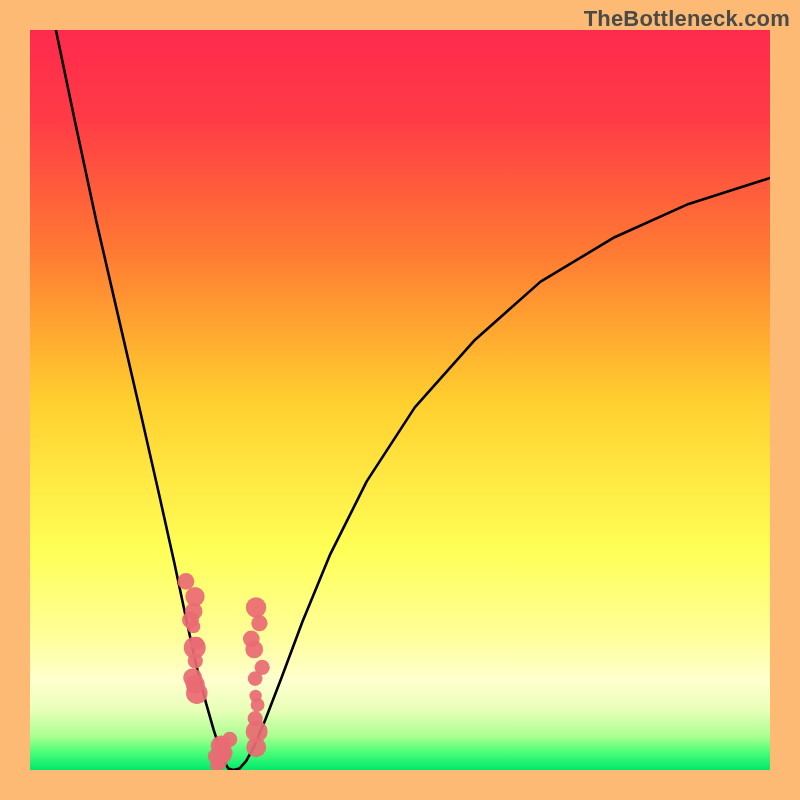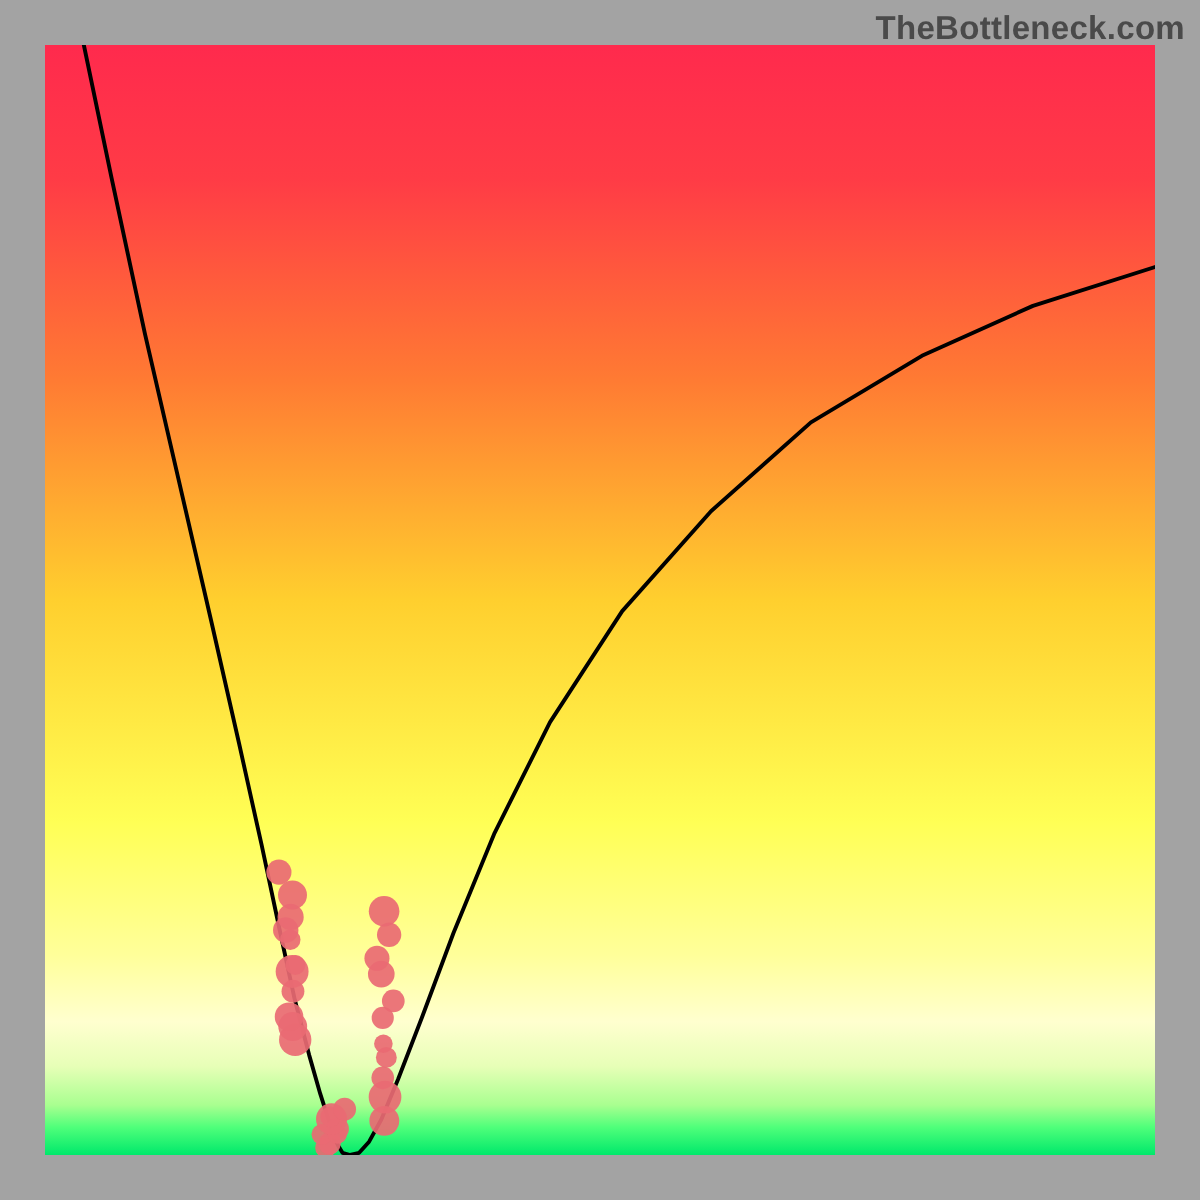--- a/index.html
+++ b/index.html
@@ -8,21 +8,21 @@
     width: 800px;
     height: 800px;
     overflow: hidden;
     background: #000;
     font-family: Arial, Helvetica, sans-serif;
   }
   .frame {
     position: absolute;
     left: 0; top: 0;
     width: 800px; height: 800px;
-    background: #a3a3a3;
+    background: #fdba74;
   }
   .plot {
     position: absolute;
     left: 30px;
     top: 30px;
     width: 740px;
     height: 740px;
     overflow: hidden;
   }
   .gradient {

